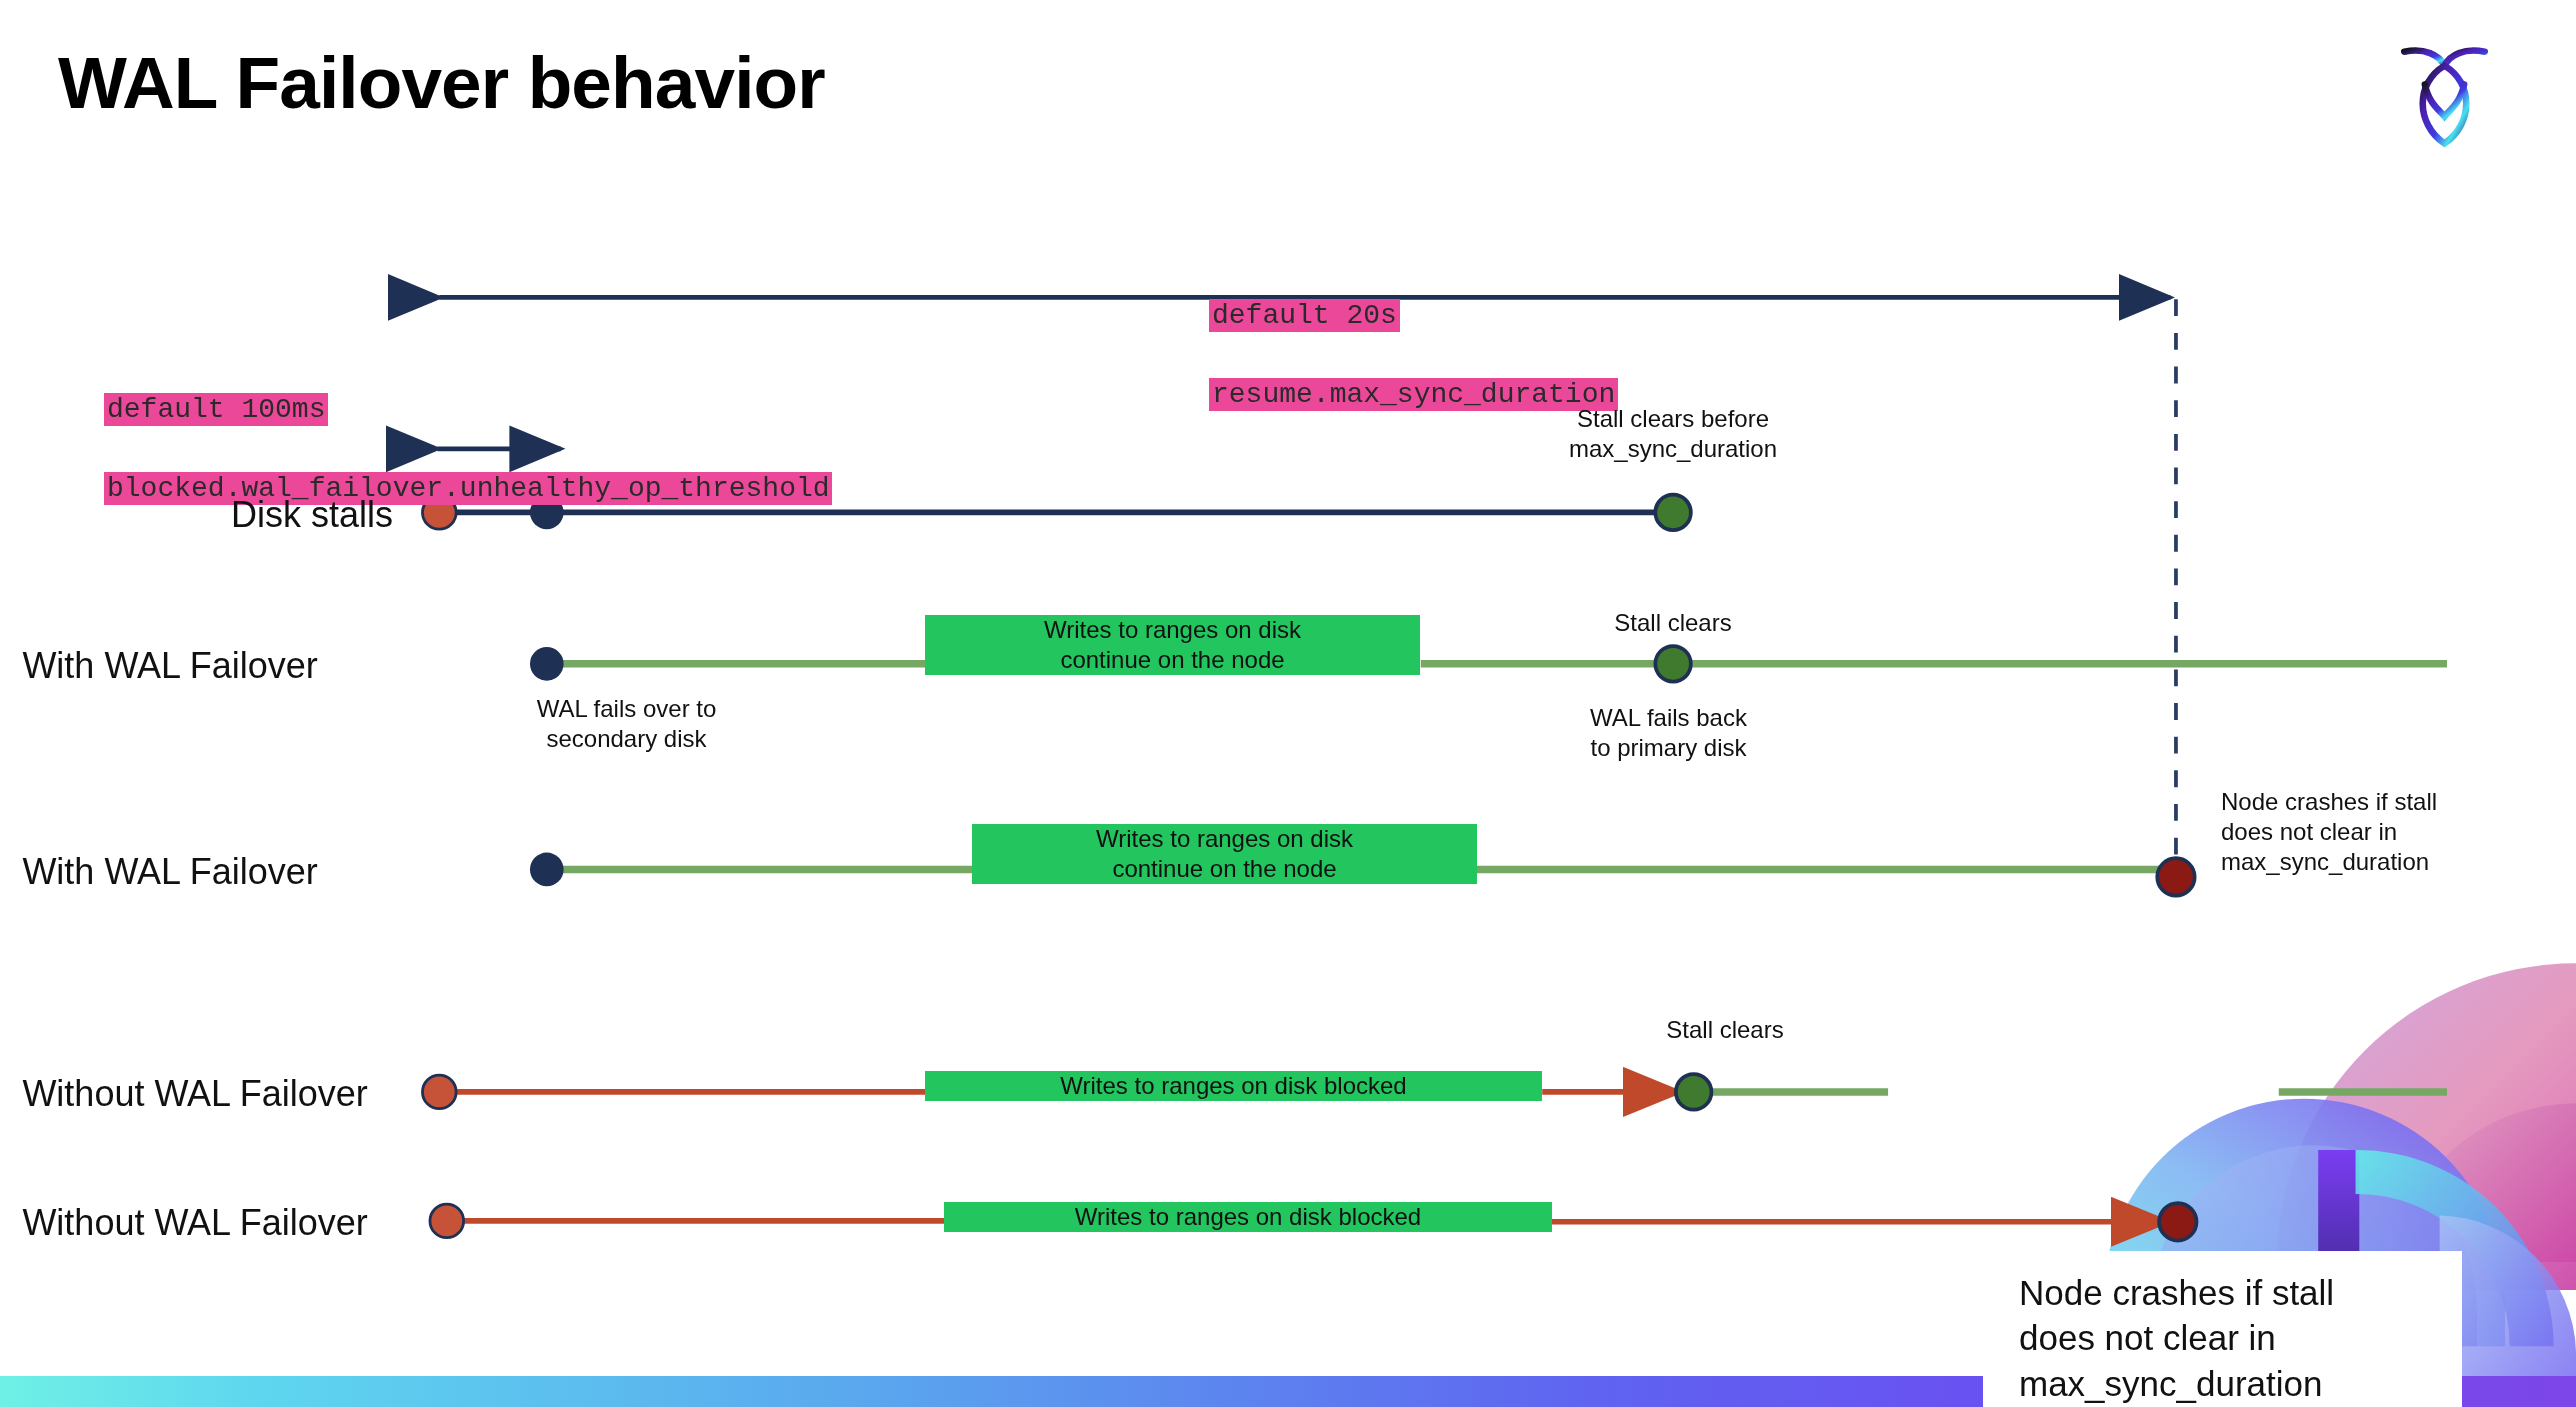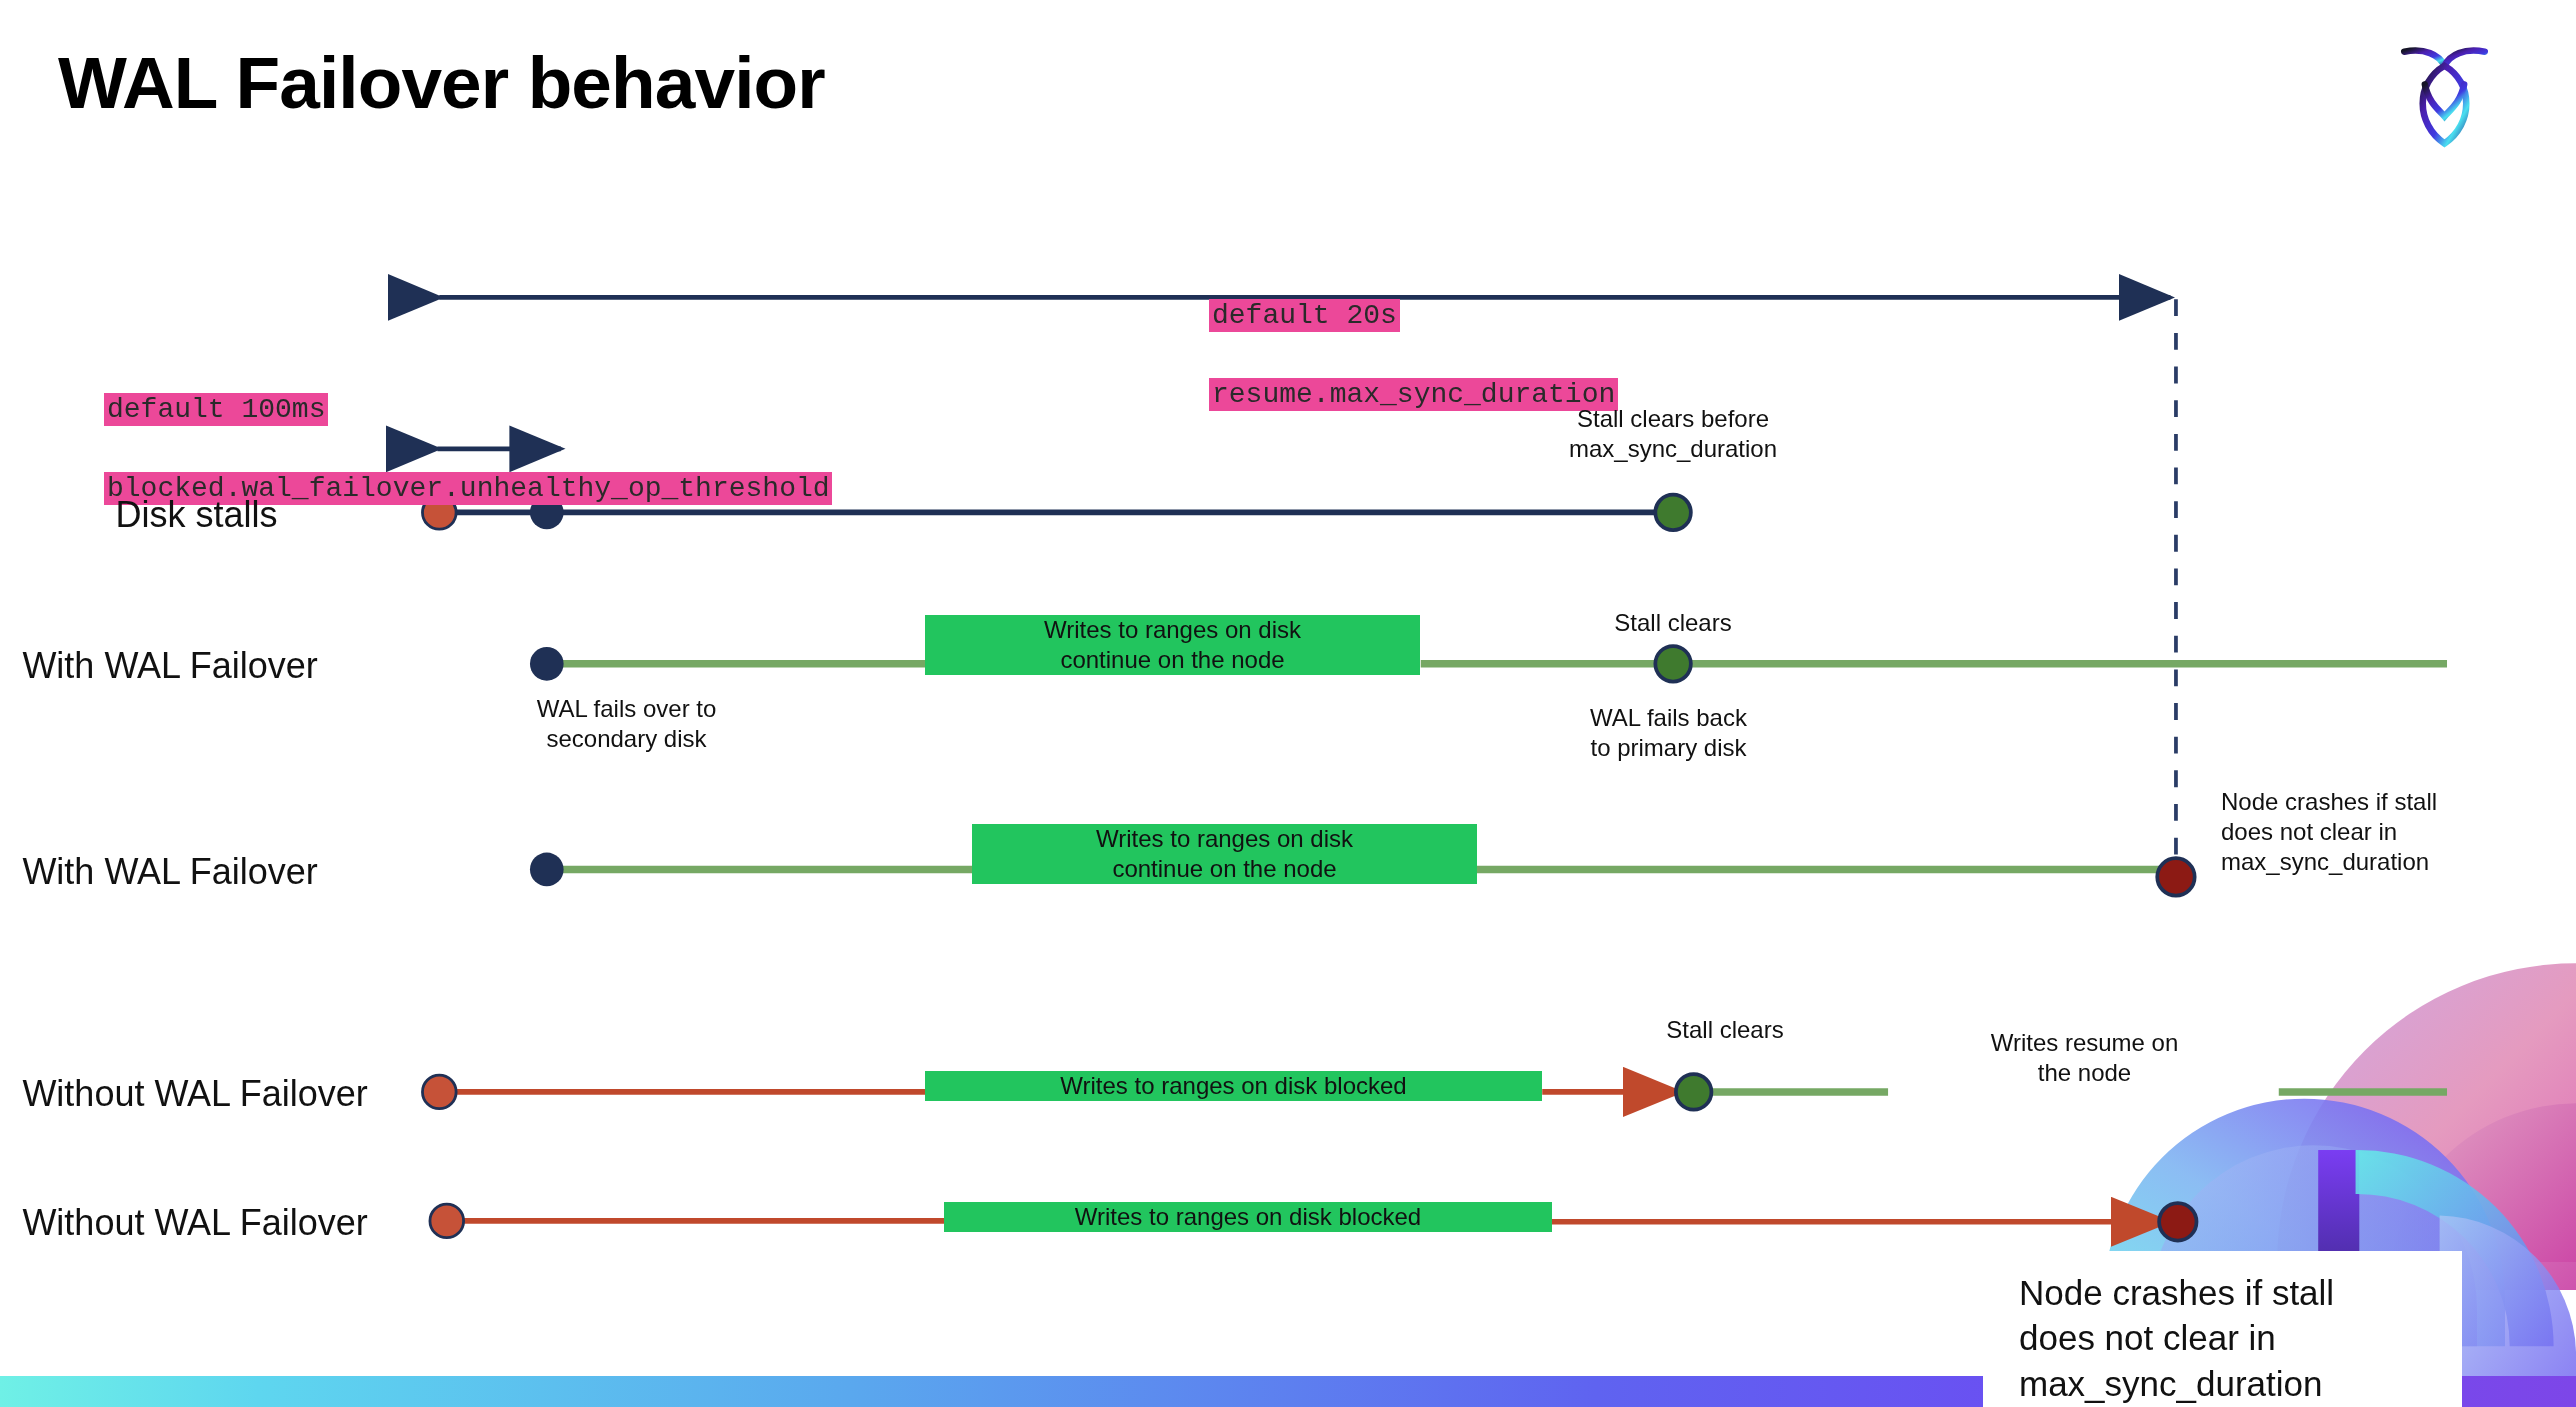--- a/index.html
+++ b/index.html
@@ -39,21 +39,21 @@
   
   .code{
     position:absolute;font-family:"Liberation Mono", monospace;
     font-size:28px;line-height:1.42;color:#2a2a2a;white-space:pre;
   }
   .code span{background:#ec4899;padding:0.9px 2.8px;}
 
   
   .rowlabel{
     position:absolute;font-size:36px;color:#111;white-space:nowrap;
-    text-align:center;
+    text-align:right;
   }
 
   
   .anno{
     position:absolute;font-size:24px;line-height:1.24;color:#111;
     text-align:center;
   }
   .anno.left{text-align:left;}
   .anno.bgwhite{background:#22c55e;}
 </style>
@@ -225,22 +225,20 @@
 continue on the node</div>
 
   <div class="anno left" style="left:2221px;top:787px;width:355px;white-space:pre-line;">Node crashes if stall
 does not clear in
 max_sync_duration</div>
 
   <div class="anno" style="left:1594px;top:1015px;width:262px;">Stall clears</div>
 
   <div class="anno bgwhite" style="left:925px;top:1071px;width:617px;">Writes to ranges on disk  blocked</div>
 
-  <div class="anno" style="left:1888px;top:1028px;width:393px;white-space:pre-line;">Writes resume on
-the node</div>
 
   <div class="anno bgwhite" style="left:944px;top:1202px;width:608px;">Writes to ranges on disk  blocked</div>
 
   <div id="callout">
     <div class="txt" style="white-space:pre-line;">Node crashes if stall
 does not clear in
 max_sync_duration</div>
   </div>
 
 </div>

